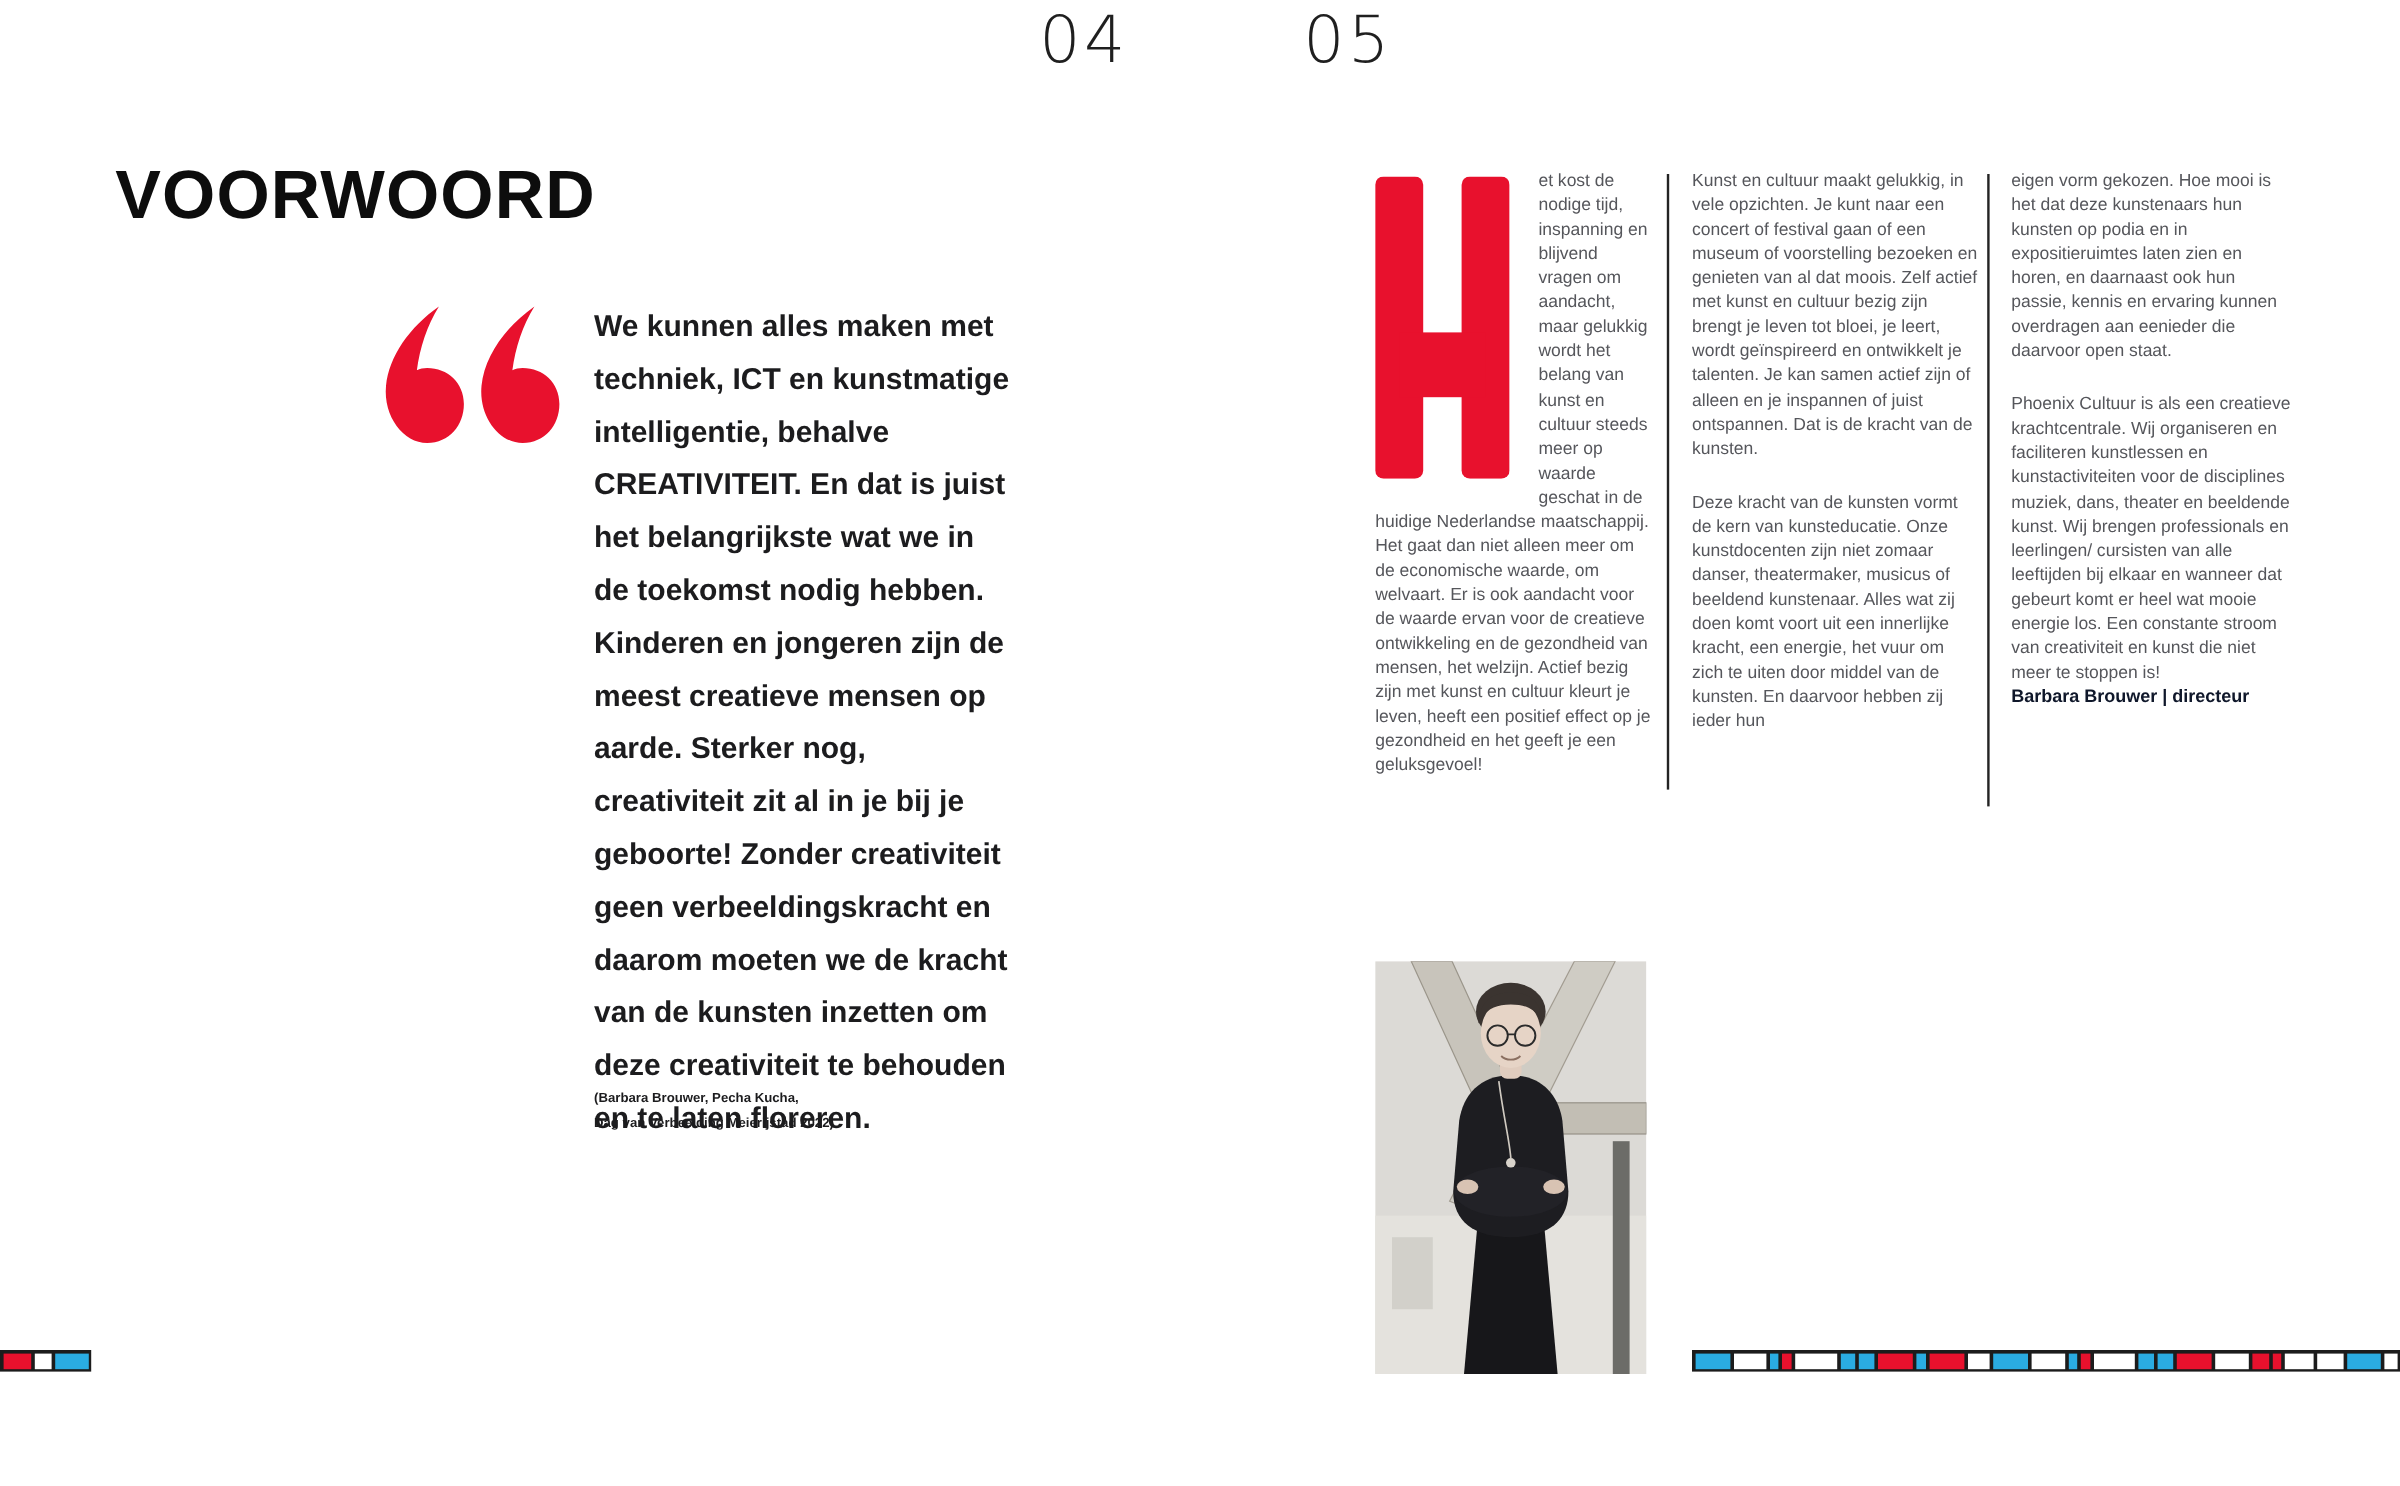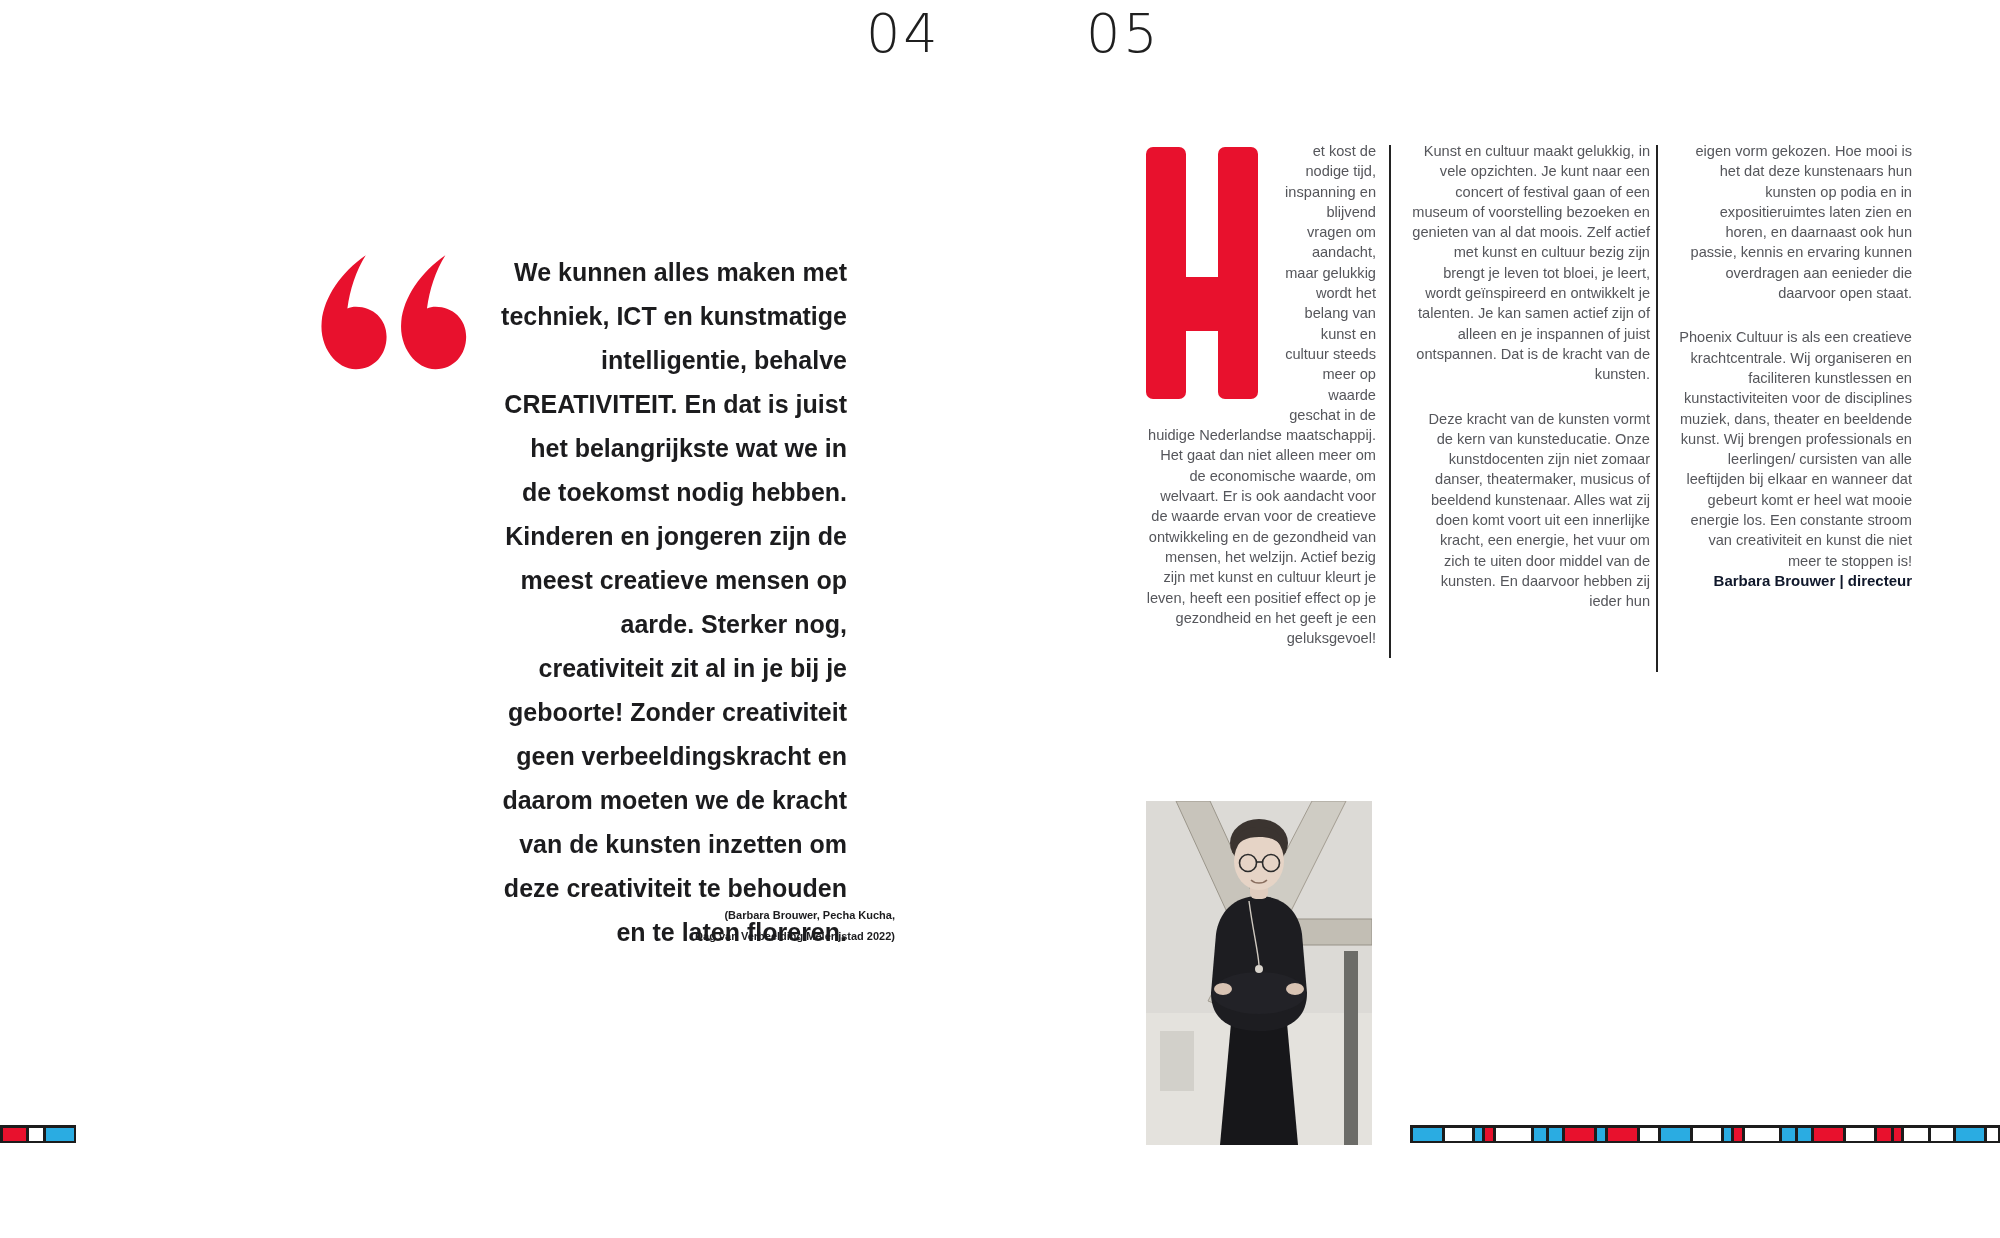--- a/index.html
+++ b/index.html
@@ -1,19 +1,18 @@
 <!DOCTYPE html>
 <html><head>
 <meta charset="utf-8">
 <style>
   html,body{margin:0;padding:0;background:#ffffff;}
   .spread{
     position:relative;width:2000px;height:1238px;background:#ffffff;overflow:hidden;
     font-family:"Liberation Sans","DejaVu Sans",sans-serif;
-    text-align:right;
   }
   
   .page-num{
     position:absolute;top:2px;font-size:54px;font-weight:200;color:#1f1f1f;
     letter-spacing:3px;font-family:"DejaVu Sans","Liberation Sans",sans-serif;
   }
   .page-num.pn-left{left:866px;}
   .page-num.pn-right{left:1086px;}
   
   .title{
@@ -53,20 +52,21 @@
   .strip-block{height:100%;}
 </style>
 </head>
 <body>
 
 <div class="spread">
 
   <div class="page-num pn-left">04</div>
   <div class="page-num pn-right">05</div>
 
+  <h1 class="title">VOORWOORD</h1>
 
   <svg class="quote-mark" viewBox="0 0 245 190" aria-hidden="true">
     <g fill="#e8112d">
       <path d="M78 0 C38 28 10 68 6 108 C2 150 30 186 62 186 C92 186 112 162 112 133 C112 104 90 84 62 84 C57 84 52 85 48 87 C52 56 62 26 78 0 Z"></path>
       <path transform="translate(130,0)" d="M78 0 C38 28 10 68 6 108 C2 150 30 186 62 186 C92 186 112 162 112 133 C112 104 90 84 62 84 C57 84 52 85 48 87 C52 56 62 26 78 0 Z"></path>
     </g>
   </svg>
 
   <div class="quote">We kunnen alles maken met techniek, ICT en kunstmatige intelligentie, behalve CREATIVITEIT. En dat is juist het belangrijkste wat we in de toekomst nodig hebben. Kinderen en jongeren zijn de meest creatieve mensen op aarde. Sterker nog, creativiteit zit al in je bij je geboorte! Zonder creativiteit geen verbeeldingskracht en daarom moeten we de kracht van de kunsten inzetten om deze creativiteit te behouden en te laten floreren.</div>
 

